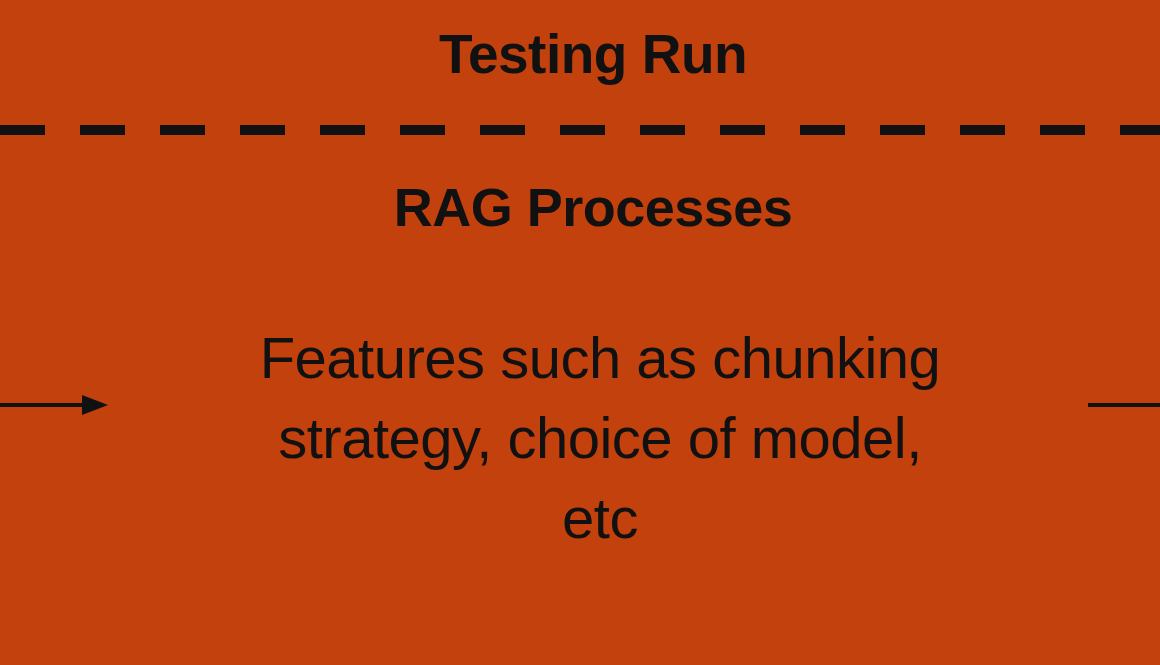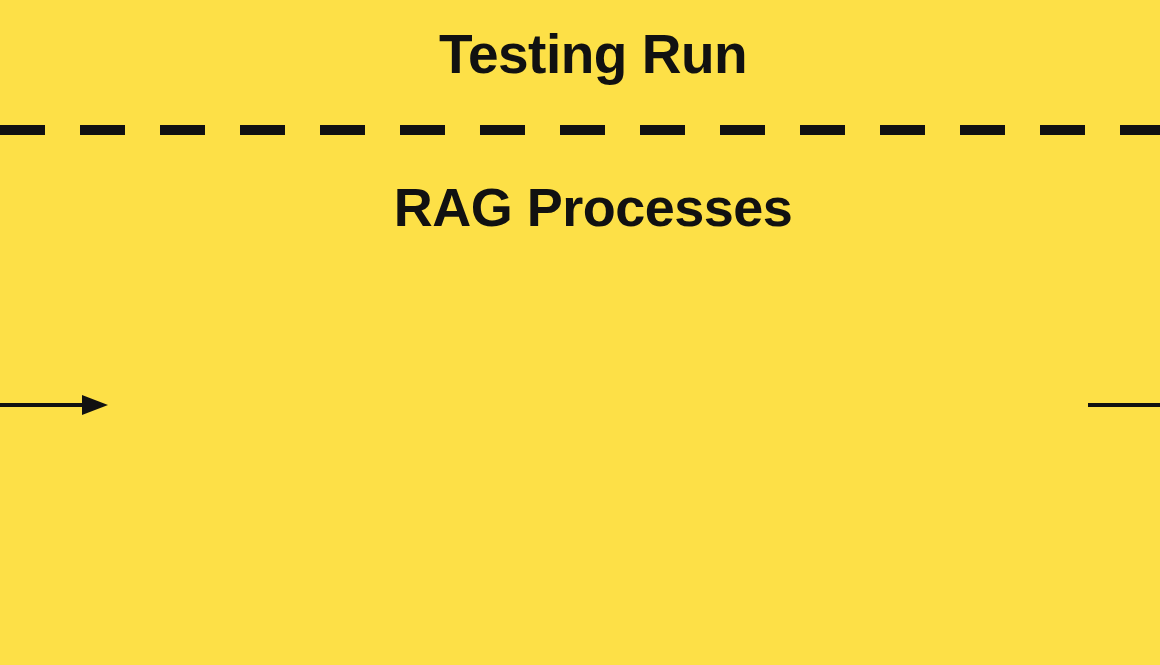--- a/index.html
+++ b/index.html
@@ -5,21 +5,21 @@
   html, body {
     margin: 0;
     padding: 0;
     background: #ffffff;
   }
 
   #canvas {
     position: relative;
     width: 1160px;
     height: 665px;
-    background: #fde047;
+    background: #c2410c;
     overflow: hidden;
     font-family: "Liberation Sans", sans-serif;
     color: #111111;
   }
 
   
   .section-title {
     position: absolute;
     left: 0;
     top: 24px;
@@ -106,20 +106,25 @@
   <div class="section-title">Testing Run</div>
 
   <div class="divider">
     <svg class="divider-line" width="1160" height="10" viewBox="0 0 1160 10" xmlns="http://www.w3.org/2000/svg">
       <line x1="0" y1="5" x2="1160" y2="5" stroke="#111111" stroke-width="10" stroke-dasharray="45 35" stroke-linecap="butt"></line>
     </svg>
   </div>
 
   <div class="sub-heading">RAG Processes</div>
 
+  <div class="node-body">
+    <span class="node-body-line">Features such as chunking</span>
+    <span class="node-body-line">strategy, choice of model,</span>
+    <span class="node-body-line">etc</span>
+  </div>
 
   <div class="connector connector-in">
     <svg width="112" height="40" viewBox="0 0 112 40" xmlns="http://www.w3.org/2000/svg">
       <line x1="0" y1="20" x2="86" y2="20" stroke="#111111" stroke-width="4"></line>
       <polygon points="82,10 108,20 82,30" fill="#111111"></polygon>
     </svg>
   </div>
 
   <div class="connector connector-out">
     <svg width="80" height="40" viewBox="0 0 80 40" xmlns="http://www.w3.org/2000/svg">

